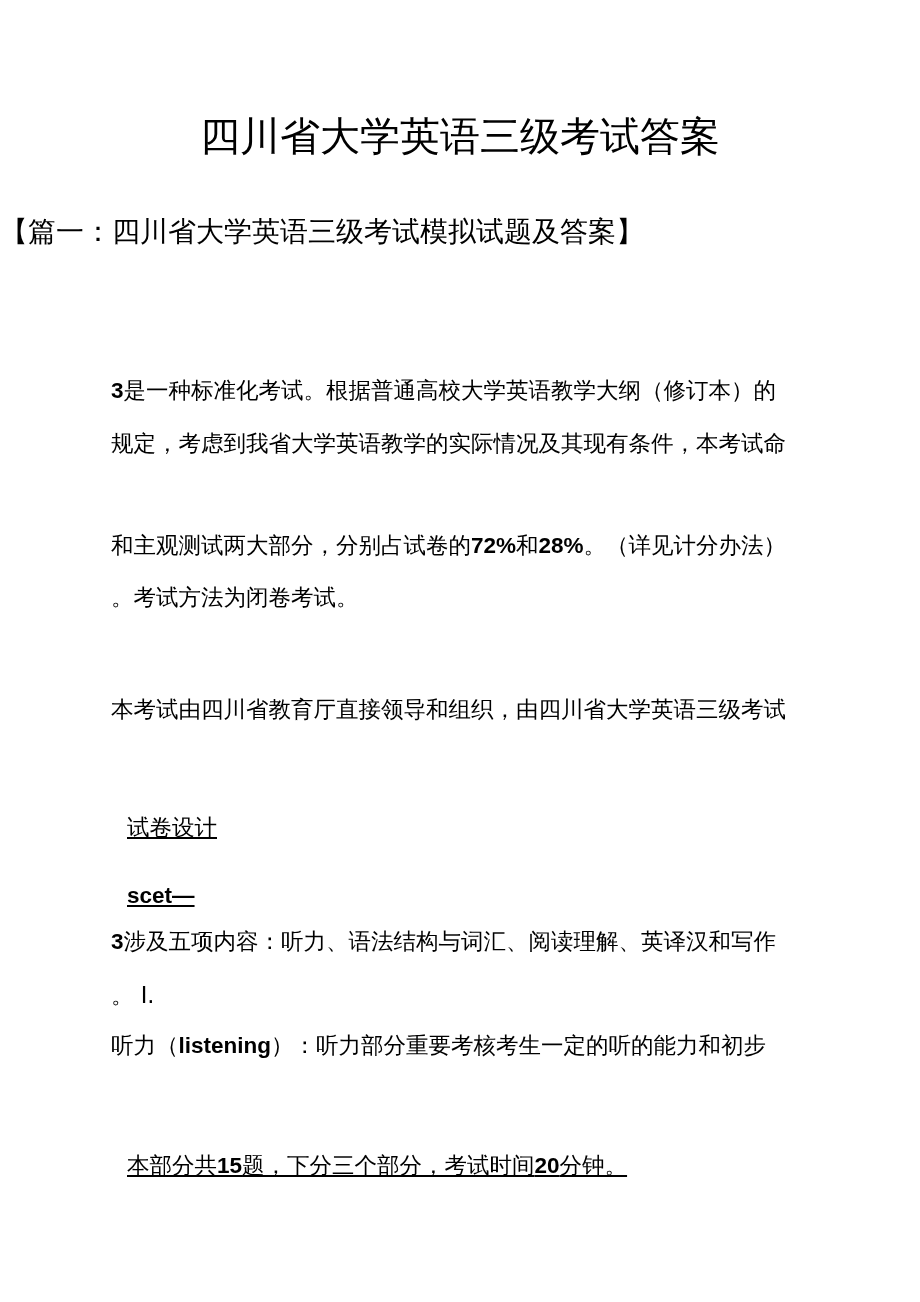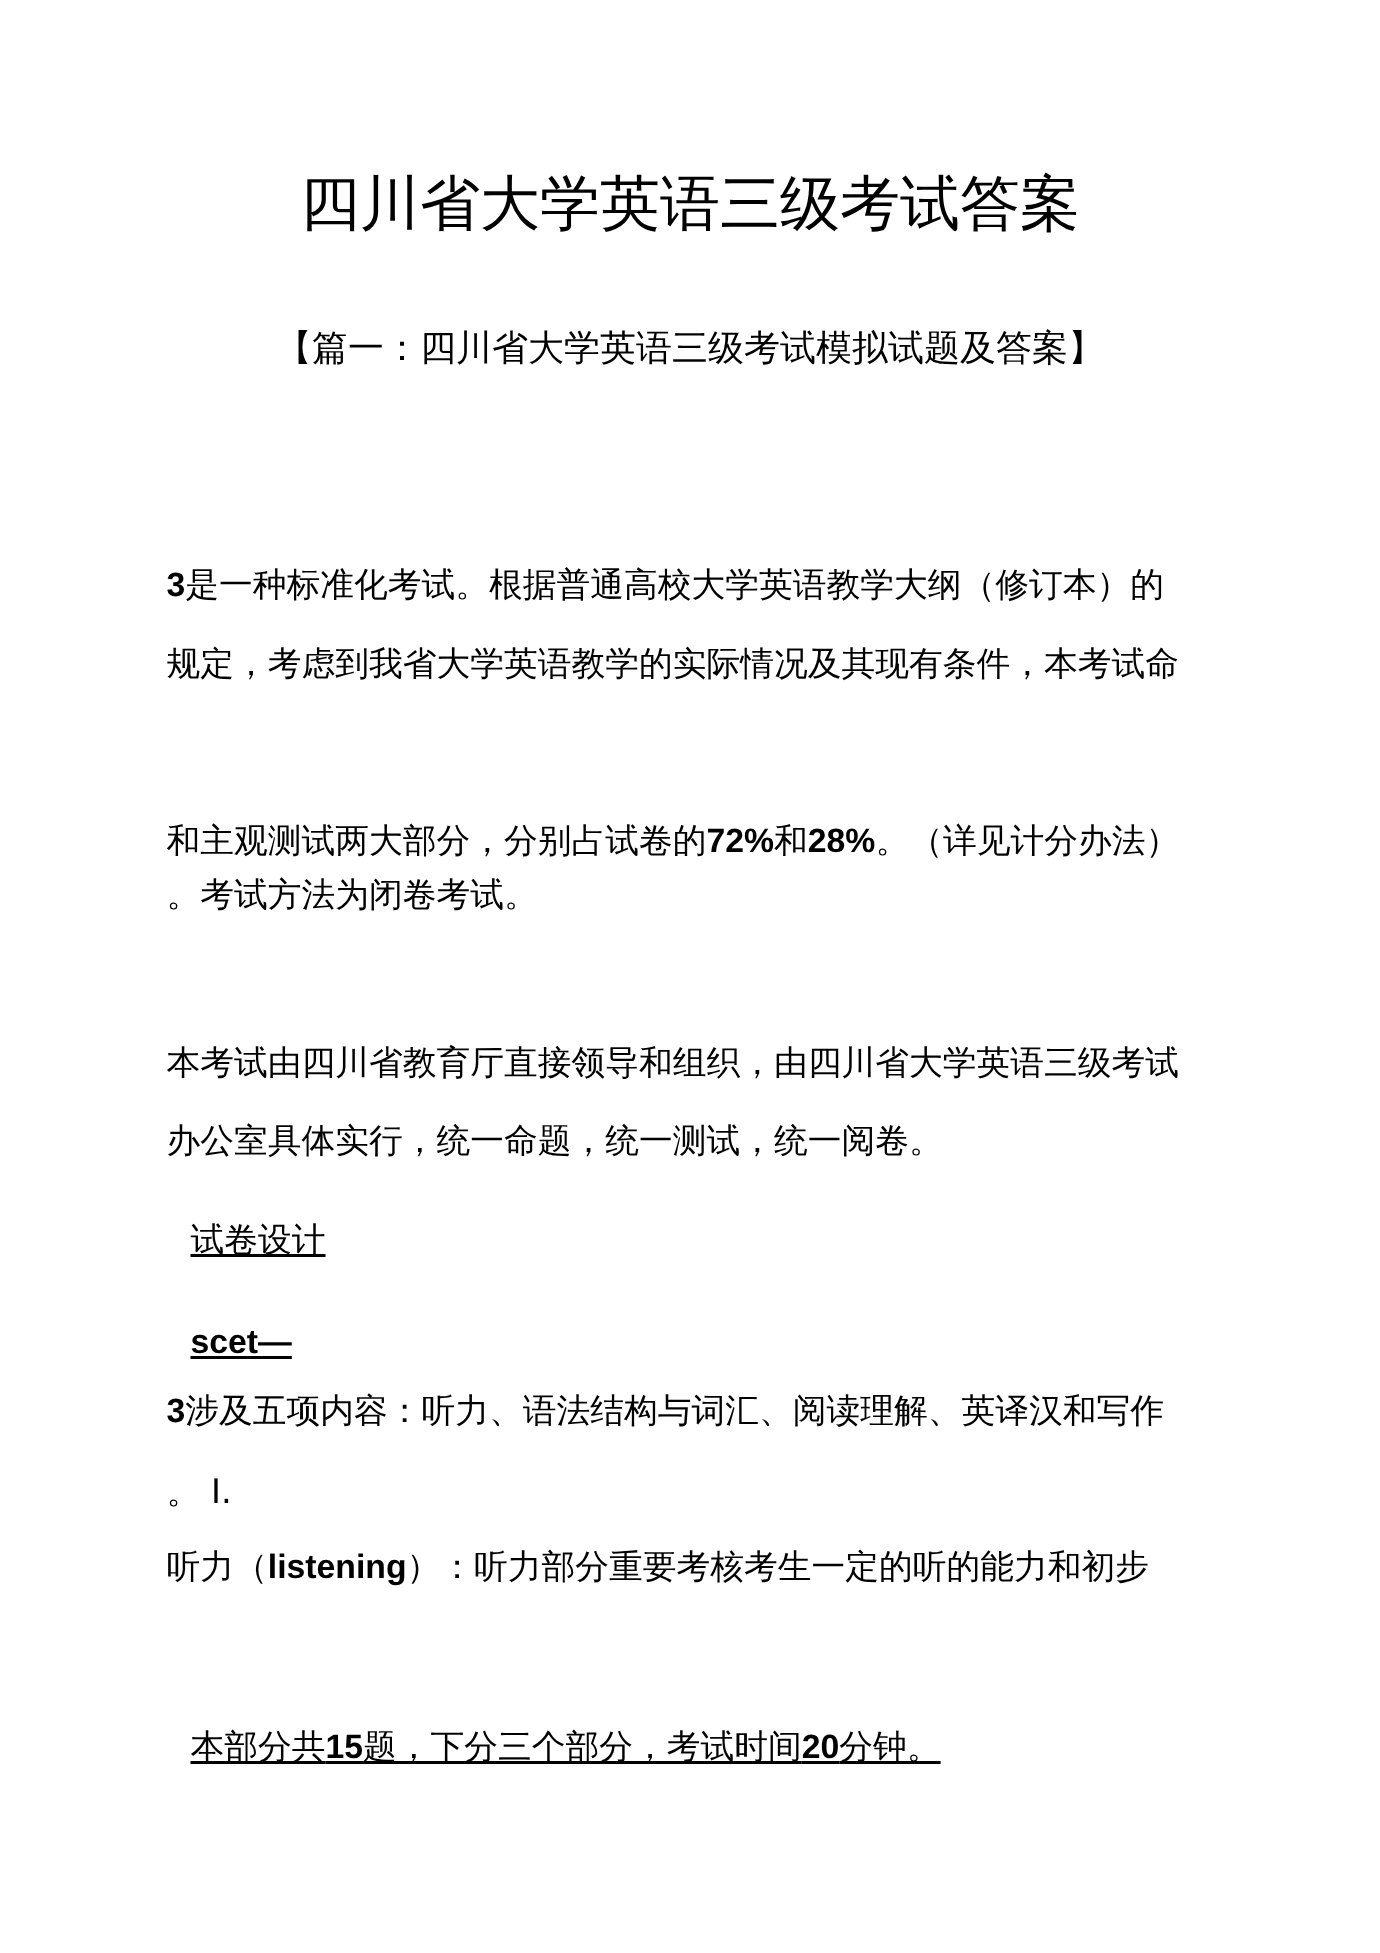--- a/index.html
+++ b/index.html
@@ -29,22 +29,21 @@
       font-size: 40px;
       line-height: 52px;
       font-weight: normal;
       letter-spacing: 0px;
       margin: 0;
     }
     .subtitle {
       position: absolute;
       left: 0; width: 920px;
       top: 210px;
-      text-align: center;
-      font-size: 24px;
+      font-size: 28px;
       line-height: 44px;
       font-weight: normal;
       margin: 0;
     }
     .line {
       position: absolute;
       left: 111px;
       font-size: 22.5px;
       line-height: 30px;
       white-space: nowrap;
@@ -59,32 +58,29 @@
 <div class="page">
   <h1 class="title">四川省大学英语三级考试答案</h1>
   <h2 class="subtitle">【篇一：四川省大学英语三级考试模拟试题及答案】</h2>
 
   <p class="line" style="top:375px">
     <span class="b">3</span><span>是一种标准化考试。根据普通高校大学英语教学大纲（修订本）的</span>
   </p>
   <p class="line" style="top:428px">
     <span>规定，考虑到我省大学英语教学的实际情况及其现有条件，本考试命</span>
   </p>
-  <p class="line" style="top:546px">
+  <p class="line" style="top:530px">
     <span>和主观测试两大部分，分别占试卷的</span><span class="b">72%</span><span>和</span><span class="b">28%</span><span>。（详见计分办法）</span>
   </p>
   <p class="line" style="top:694px">
     <span>本考试由四川省教育厅直接领导和组织，由四川省大学英语三级考试</span>
   </p>
 
   <p class="line" style="top:582px">
     <span>。考试方法为闭卷考试。</span>
-  </p>
-  <p class="line" style="top:746px">
-    <span>办公室具体实行，统一命题，统一测试，统一阅卷。</span>
   </p>
   <p class="line indent" style="top:812px">
     <span>试卷设计</span>
   </p>
 
   <p class="line indent" style="top:880px">
     <span class="b">scet—</span>
   </p>
   <p class="line" style="top:926px">
     <span class="b">3</span><span>涉及五项内容：听力、语法结构与词汇、阅读理解、英译汉和写作</span>

